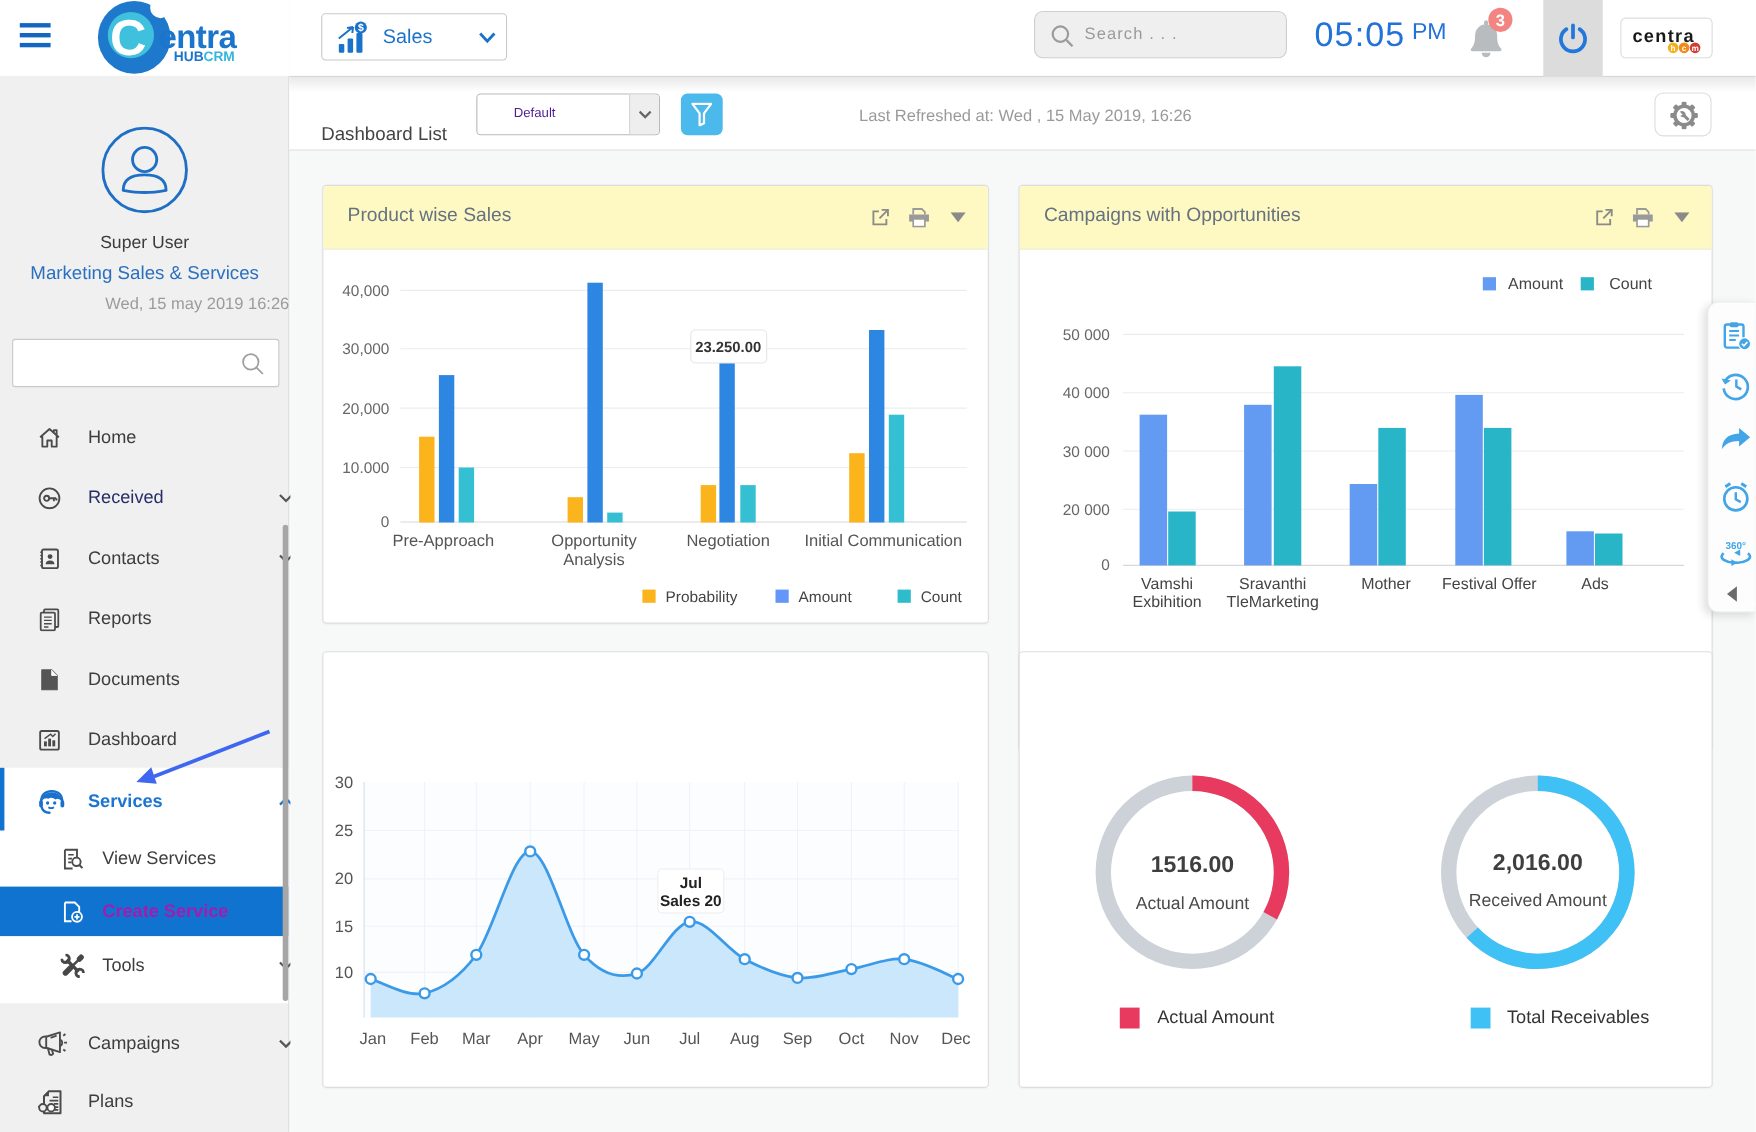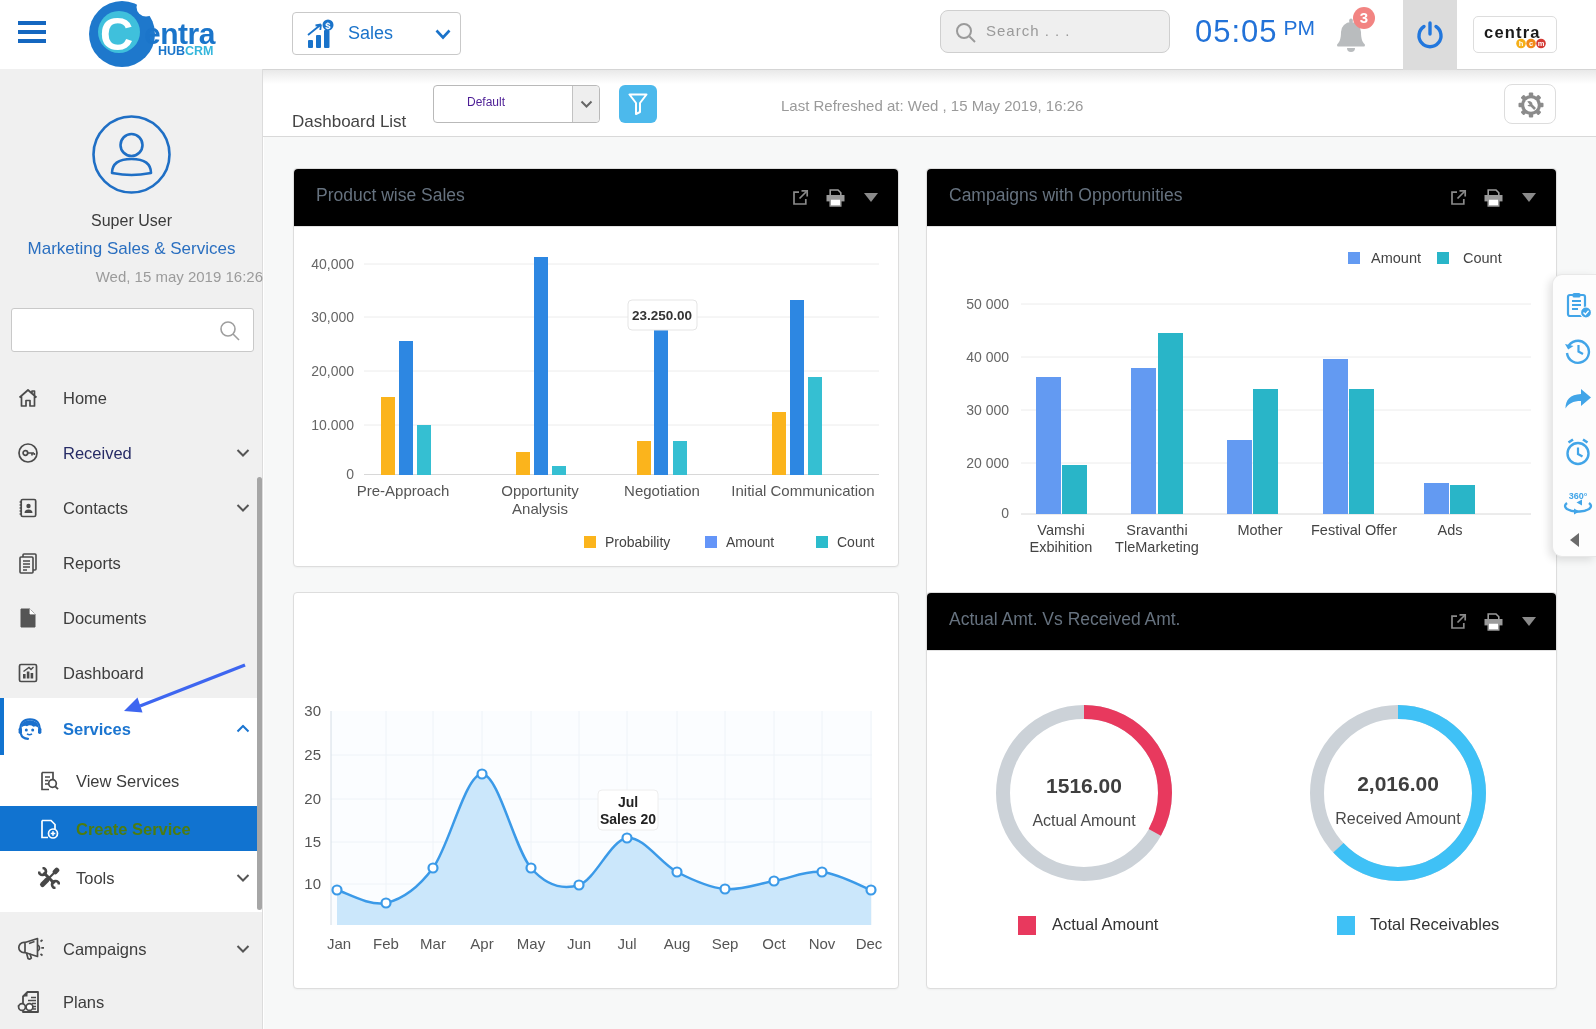--- a/index.html
+++ b/index.html
@@ -8,21 +8,21 @@
 
 
 #sidebar { position:absolute; left:0; top:0; width:263px; height:1029px; background:#f0f0f0; border-right:1px solid #dcdcdc; }
 #logo-row { position:absolute; left:0; top:0; width:263px; height:69px; background:#fff; }
 #burger div { position:absolute; left:18px; width:28px; height:4px; background:#1467c0; }
 #profile { position:absolute; top:112px; left:0; width:263px; text-align:center; }
 .pname { font-size:16px; color:#3b3b3b; }
 .prole { font-size:17px; color:#2a6fc0; margin-top:9px; }
 .pdate { font-size:15px; color:#9b9b9b; margin-top:9px;text-align:right; }
 #sb-search { position:absolute; left:11px; top:308px; width:243px; height:44px; background:#fff; border:1px solid #c9c9c9; border-radius:3px; }
-.mi { position:absolute; left:0; width:258px; height:55px; }
+.mi { position:absolute; left:17px; width:258px; height:55px; }
 .mi .ico { position:absolute; left:17px; top:50%; transform:translateY(-50%); width:22px; height:22px; }
 .mi .lbl { position:absolute; left:63px; top:50%; transform:translateY(-50%); font-size:16.5px; color:#3d3d3d; }
 .mi .chev { position:absolute; right:8px; top:50%; transform:translateY(-50%); }
 .sub .ico { left:38px; }
 .sub .lbl { left:76px; }
 #svc-white { position:absolute; left:0; top:698px; width:262px; height:214px; background:#fff; }
 #svc-bar { position:absolute; left:0; top:698px; width:4px; height:57px; background:#1173d0; }
 #create-row { position:absolute; left:0; top:806px; width:262px; height:45px; background:#1173d0; }
 #sb-thumb { position:absolute; left:257px; top:477px; width:5px; height:433px; background:#a6a6a6; border-radius:3px; }
 
@@ -45,21 +45,21 @@
 #dl-select { position:absolute; left:170px; top:15px; width:167px; height:38px; background:#fff; border:1px solid #b9b9b9; border-radius:4px; }
 #dl-select .t { position:absolute; left:33px; top:9px; font-size:12px; color:#4c1d95; }
 #dl-select .cv { position:absolute; right:0; top:0; width:27px; height:36px; background:#eee; border-left:1px solid #c2c2c2; border-radius:0 4px 4px 0; }
 #filter-btn { position:absolute; left:356px; top:15px; width:38px; height:38px; background:#4cb9ec; border-radius:6px; }
 #refreshed { position:absolute; left:518px; top:27px; font-size:15px; color:#9a9a9a; }
 #gear-btn { position:absolute; left:1241px; top:14px; width:52px; height:40px; background:#fff; border:1px solid #ddd; border-radius:8px; }
 
 
 #content { position:absolute; left:264px; top:137px; width:1332px; height:892px; background:#f7f8f8; }
 .card { position:absolute; background:#fff; border:1px solid #ddd; border-radius:4px; box-shadow:0 1px 2px rgba(0,0,0,0.04); }
-.card .hd { position:absolute; left:0; top:0; right:0; height:58px; background:#000000; border-bottom:1px solid #e2e2e2; border-radius:4px 4px 0 0; }
+.card .hd { position:absolute; left:0; top:0; right:0; height:58px; background:#fef9c3; border-bottom:1px solid #e2e2e2; border-radius:4px 4px 0 0; }
 .card .hd .ttl { position:absolute; left:22px; top:16px; font-size:17.5px; color:#66727f; }
 .hico { position:absolute; top:20px; }
 #card1 { left:29px; top:31px; width:606px; height:399px; }
 #card2 { left:662px; top:31px; width:631px; height:515px; }
 #card3 { left:29px; top:455px; width:606px; height:397px; }
 #card4 { left:662px; top:455px; width:631px; height:397px; }
 
 
 #rtb { position:absolute; left:1552px; top:274px; width:44px; height:283px; background:#fdfdfd; border:1px solid #e8e8e8; border-right:none; border-radius:10px 0 0 10px; box-shadow:-3px 3px 8px rgba(0,0,0,0.12); }
 </style>
@@ -181,21 +181,21 @@
           <line x1="17.2" y1="16.3" x2="20" y2="19.2" stroke="#4b4b4b" stroke-width="1.9"></line>
         </svg>
       <div class="lbl">View Services</div>
     </div>
     <div class="mi sub" style="top:801px">
       <svg class="ico" viewBox="0 0 22 22">
           <path d="M4 2.5 H13 L17 6.5 V11 M4 2.5 V19.5 H10" fill="none" stroke="#fff" stroke-width="1.7"></path>
           <circle cx="15" cy="15.5" r="4.5" fill="none" stroke="#fff" stroke-width="1.7"></circle>
           <path d="M15 13.2 V17.8 M12.7 15.5 H17.3" stroke="#fff" stroke-width="1.6"></path>
         </svg>
-      <div class="lbl" style="color:#4d7c0f;font-weight:bold">Create Service</div>
+      <div class="lbl" style="color:#a21caf;font-weight:bold">Create Service</div>
     </div>
     <div class="mi sub" style="top:850px">
       <svg class="ico" viewBox="0 0 22 22">
         <rect x="15.5" y="0.5" width="5" height="7" rx="2.2" fill="#474747" transform="rotate(45 18 4)"></rect>
         <line x1="16" y1="6" x2="9.5" y2="12.5" stroke="#474747" stroke-width="2.2"></line>
         <line x1="9" y1="13" x2="4.5" y2="17.5" stroke="#474747" stroke-width="5" stroke-linecap="round"></line>
         <path d="M 4.5 1 A 3.5 3.5 0 1 1 1 4.5" fill="none" stroke="#474747" stroke-width="2.6"></path>
         <path d="M 21 17.5 A 3.5 3.5 0 1 0 17.5 21" fill="none" stroke="#474747" stroke-width="2.6"></path>
         <line x1="5.5" y1="5.5" x2="16.5" y2="16.5" stroke="#474747" stroke-width="3"></line>
       </svg>
@@ -509,36 +509,20 @@
           <text x="575" y="298">Dec</text>
     </g>
     <g>
       <rect x="304" y="139" width="60" height="40" rx="4" fill="#fff" stroke="#eee"></rect>
       <text x="334" y="156" font-family="Liberation Sans" font-size="14" font-weight="bold" fill="#222" text-anchor="middle">Jul</text>
       <text x="334" y="173" font-family="Liberation Sans" font-size="14" font-weight="bold" fill="#222" text-anchor="middle">Sales 20</text>
     </g>
   </svg>
   </div>
   <div class="card" id="card4">
-      <div class="hd">
-        <div class="ttl">Actual Amt. Vs Received Amt.</div>
-    <svg class="hico" style="left:523px" width="17" height="17" viewBox="0 0 17 17">
-          <path d="M7 3.2 H2 V15 H13.8 V10" fill="none" stroke="#8a8a8a" stroke-width="1.7"></path>
-          <path d="M9.5 1.8 H15.2 V7.5" fill="none" stroke="#8a8a8a" stroke-width="1.7"></path>
-          <line x1="15" y1="2" x2="7.5" y2="9.5" stroke="#8a8a8a" stroke-width="1.7"></line>
-        </svg>
-    <svg class="hico" style="left:556px" width="21" height="18" viewBox="0 0 21 18">
-          <path d="M5.2 6 V1 H13 L15.8 3.8 V6" fill="none" stroke="#9a9a9a" stroke-width="1.6"></path>
-          <rect x="1.5" y="6" width="18" height="6.4" fill="#9a9a9a"></rect>
-          <rect x="5.2" y="10" width="10.6" height="7" fill="#fff" stroke="#9a9a9a" stroke-width="1.5"></rect>
-        </svg>
-    <svg class="hico" style="left:595px;top:24px" width="14" height="9" viewBox="0 0 14 9">
-          <path d="M0 0 H14 L7 9 Z" fill="#8a8a8a"></path>
-        </svg>
-  </div>
   <svg class="abs" style="left:0;top:58px" width="629" height="337" viewBox="0 0 629 337">
     <circle cx="157" cy="142" r="81" fill="none" stroke="#ccd2d8" stroke-width="14"></circle>
     <circle cx="157" cy="142" r="81" fill="none" stroke="#e8395e" stroke-width="14" stroke-dasharray="168.2 341" transform="rotate(-90 157 142)"></circle>
     <text x="157" y="142" font-family="Liberation Sans" font-size="21" font-weight="bold" fill="#3f3f3f" text-anchor="middle">1516.00</text>
     <text x="157" y="175" font-family="Liberation Sans" font-size="16" fill="#4a4a4a" text-anchor="middle">Actual Amount</text>
     <circle cx="471" cy="142" r="81" fill="none" stroke="#ccd2d8" stroke-width="14"></circle>
     <circle cx="471" cy="142" r="81" fill="none" stroke="#3fc1f6" stroke-width="14" stroke-dasharray="320.9 189" transform="rotate(-90 471 142)"></circle>
     <text x="471" y="140" font-family="Liberation Sans" font-size="21" font-weight="bold" fill="#3f3f3f" text-anchor="middle">2,016.00</text>
     <text x="471" y="173" font-family="Liberation Sans" font-size="16" fill="#4a4a4a" text-anchor="middle">Received Amount</text>
     <g font-family="Liberation Sans" font-size="16.5" fill="#333">

